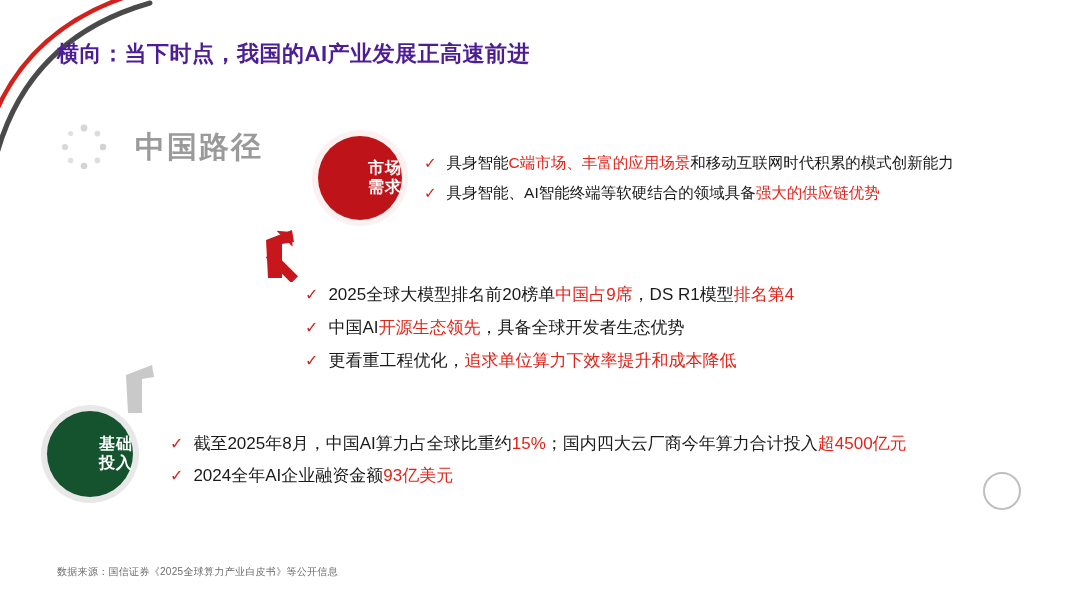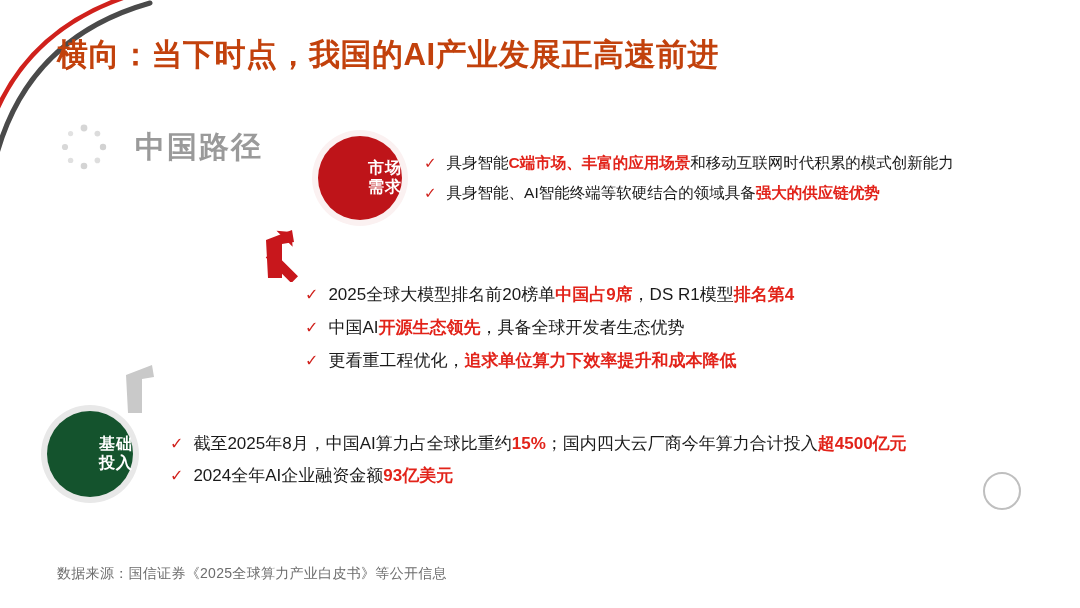--- a/index.html
+++ b/index.html
@@ -37,23 +37,23 @@
   
   .title-bar {
     position: absolute;
     left: 57px;
     top: 32px;
     height: 44px;
     display: flex;
     align-items: center;
   }
   .title-text {
-    font-size: 31px;
+    font-size: 22px;
     font-weight: bold;
-    color: #c2410c;
+    color: #4c1d95;
     letter-spacing: 0.5px;
     white-space: nowrap;
     line-height: 1;
   }
 
   
   .section-head {
     position: absolute;
     left: 55px;
     top: 118px;
@@ -146,39 +146,39 @@
   .check {
     color: #D0211C;
     font-size: 15px;
     line-height: inherit;
     flex: none;
     font-weight: normal;
   }
   .bullets-tech .check, .bullets-base .check { font-size: 16px; }
 
   .btext { flex: 1; }
-  .hl { color: #E2231A; font-weight: bold; }
+  .hl { color: #E2231A; font-weight: normal; }
 
   
   .deco-circle {
     position: absolute;
     left: 983px;
     top: 472px;
     width: 34px;
     height: 34px;
     border: 2.5px solid #bfbfbf;
     border-radius: 50%;
   }
 
   
   .footer {
     position: absolute;
     left: 57px;
     top: 565px;
-    font-size: 14px;
+    font-size: 10px;
     color: #6d6d6d;
     letter-spacing: 0.3px;
     white-space: nowrap;
   }
 </style>
 </head>
 <body>
 
 <div class="slide">
 

